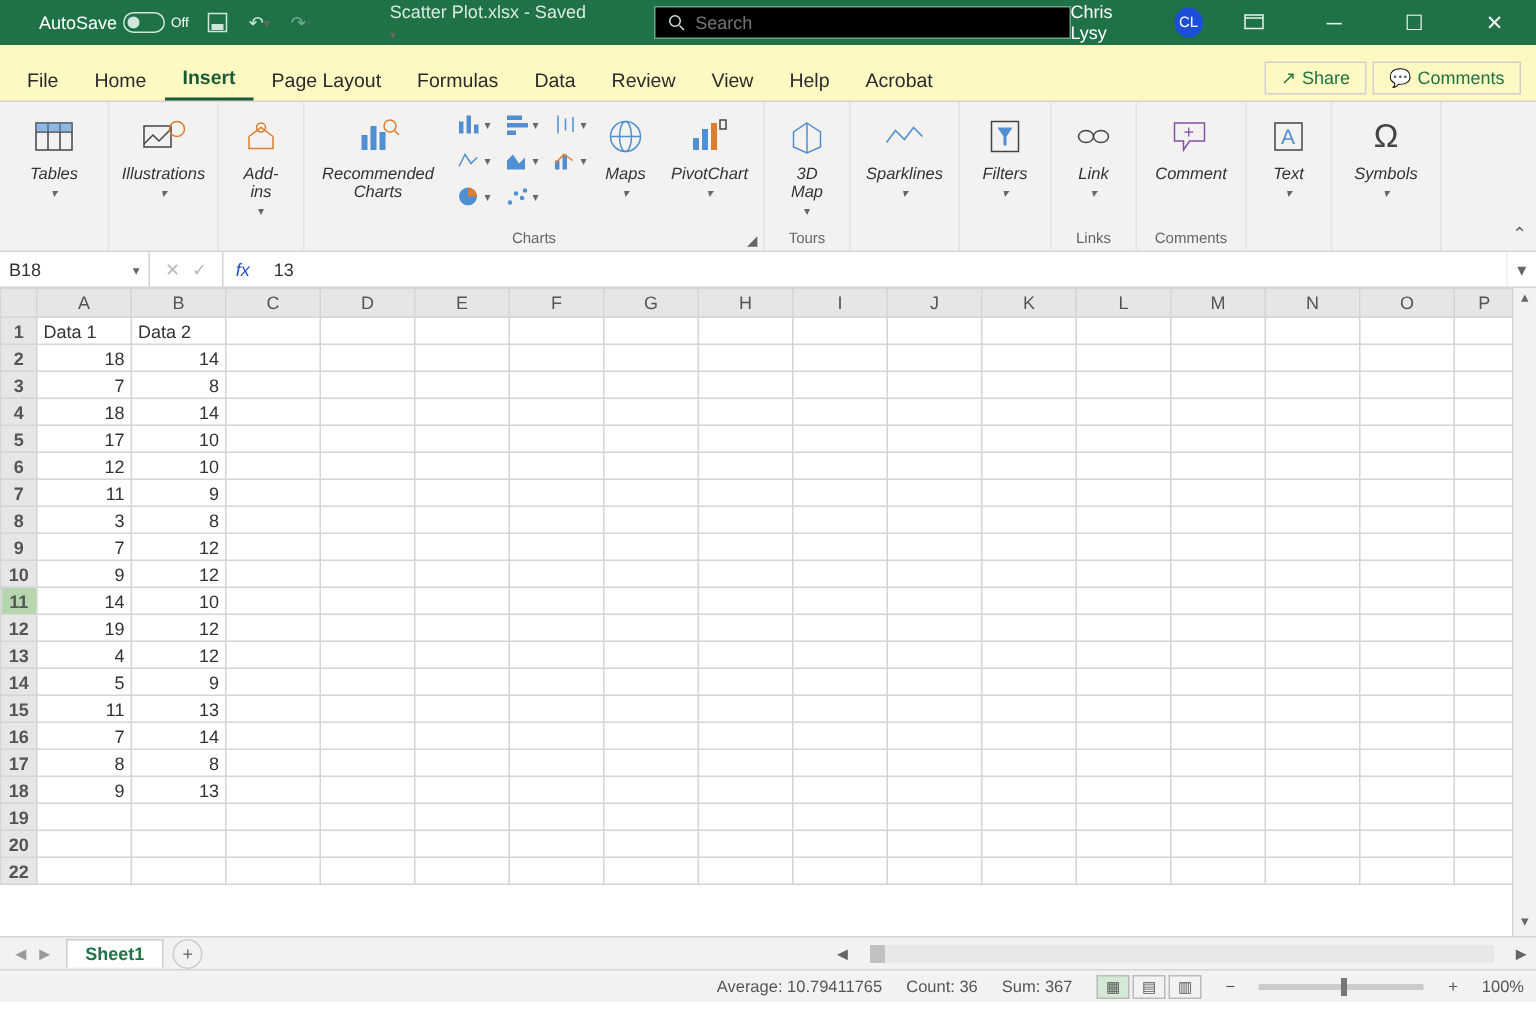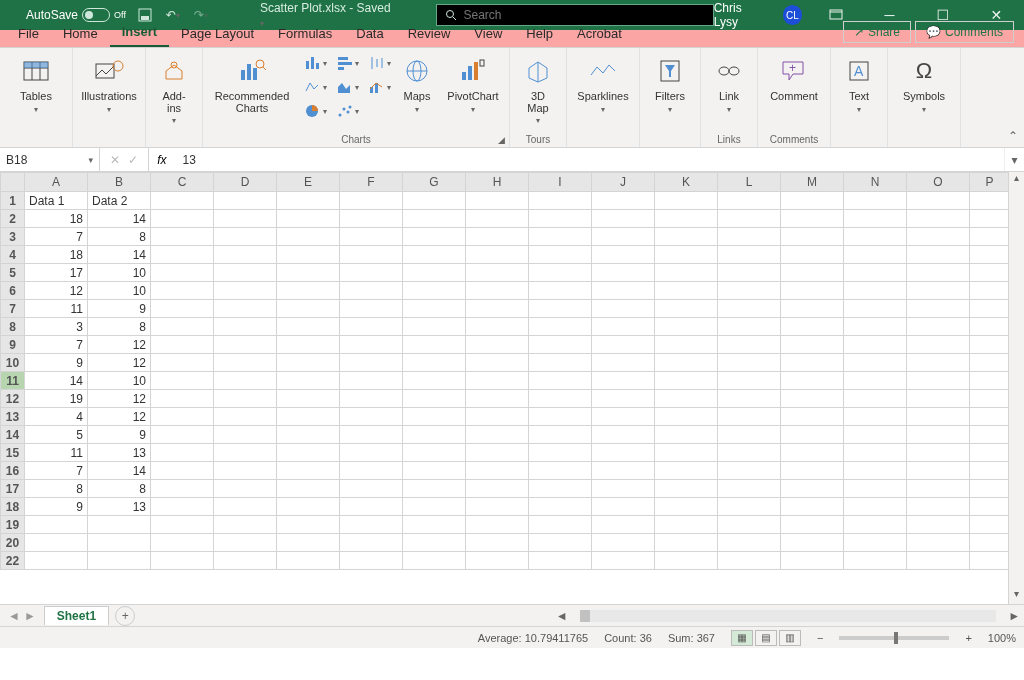--- a/index.html
+++ b/index.html
@@ -13,47 +13,47 @@
   .autosave-toggle::after { content:""; width:8px; height:8px; background:#cfe7da; border-radius:50%; position:absolute; top:2px; left:2px; }
   .qat-icon { width:18px; height:18px; display:flex; align-items:center; justify-content:center; color:#cfe7da; }
   .titlebar .filename { margin-left: 50px; color:#d8ece1; }
   .search-box { margin-left: 40px; width: 280px; height: 22px; background: #000000; border:1px solid #64a888; display:flex; align-items:center; padding:0 8px; gap:6px; color:#cfe7da; }
   .search-box input { background:transparent; border:none; outline:none; color:#cfe7da; font-size:12px; width:100%; }
   .titlebar .right { margin-left:auto; display:flex; align-items:center; gap:14px; padding-right:8px; }
   .avatar { width:20px; height:20px; border-radius:50%; background:#1d4ed8; color:#fff; font-size:10px; display:flex; align-items:center; justify-content:center; }
   .win-btn { width:40px; height:30px; display:flex; align-items:center; justify-content:center; color:#eaf3ee; font-size:14px;}
   
   
-  .tabs-row { height: 18px; background:#fca5a5; border-bottom:1px solid #d4d4d4; display:flex; align-items:flex-end; padding:0 6px; }
+  .tabs-row { height: 38px; background:#fef9c3; border-bottom:1px solid #d4d4d4; display:flex; align-items:flex-end; padding:0 6px; }
   .tab { padding: 6px 12px 6px; color:#2a2a2a; font-size:13px; cursor:pointer; }
   .tab.active { color:#185c37; border-bottom: 2px solid #185c37; font-weight:600; }
   .tabs-row .spacer { flex:1; }
   .share-btn { border:1px solid #cfcfcf; padding:3px 10px; font-size:12px; color:#217346; display:flex; align-items:center; gap:4px; margin:0 4px 4px 0; }
   
   
   .ribbon { height: 100px; background:#f3f2f1; border-bottom:1px solid #d4d4d4; display:flex; position:relative; }
   .ribbon-group { display:flex; flex-direction:column; align-items:center; justify-content:flex-start; padding:4px 6px 2px; border-right:1px solid #e1e1e1; height:100%; }
   .ribbon-group.no-label { padding-bottom:6px; }
   .group-items { display:flex; align-items:flex-start; gap:4px; flex:1; }
   .big-btn { display:flex; flex-direction:column; align-items:center; justify-content:center; width:60px; padding:2px; gap:2px; cursor:pointer; }
   .big-btn .ico { height:34px; display:flex; align-items:center; justify-content:center; }
-  .big-btn .lbl { font-size:11px; text-align:center; line-height:12px; }
+  .big-btn .lbl { font-size:11px; text-align:center; line-height:12px;font-style:italic; }
   .caret { font-size:8px; color:#666; }
   .small-col { display:flex; flex-direction:column; gap:2px; }
   .small-btn { width:28px; height:22px; display:flex; align-items:center; justify-content:center; position:relative; }
   .group-label { font-size:10px; color:#666; padding-top:2px; }
   .dlg-launcher { position:absolute; right:4px; bottom:2px; font-size:9px; color:#666; }
   .collapse-caret { position:absolute; right:6px; bottom:4px; color:#666; }
   
   
   .formula-row { height:24px; border-bottom:1px solid #d4d4d4; display:flex; align-items:stretch; background:#fff; }
   .name-box { width:100px; border-right:1px solid #d4d4d4; display:flex; align-items:center; padding:0 6px; font-size:12px; }
   .name-box .dd { margin-left:auto; color:#666; font-size:9px; }
   .fx-btns { display:flex; align-items:center; gap:8px; padding:0 10px; border-right:1px solid #d4d4d4; color:#888; }
-  .fx-label { padding:0 8px; color:#000000; font-style:italic; display:flex; align-items:center; }
+  .fx-label { padding:0 8px; color:#1d4ed8; font-style:italic; display:flex; align-items:center; }
   .formula-input { flex:1; display:flex; align-items:center; padding:0 8px; }
   .expand-bar { width:20px; display:flex; align-items:center; justify-content:center; color:#666; border-left:1px solid #eee; }
   
   
   .grid-wrap { height: 432px; display:flex; }
   .grid { border-collapse:collapse; table-layout:fixed; }
   .grid th, .grid td { border:1px solid #d4d4d4; font-size:12px; }
   .col-head th { background:#e6e6e6; height:19px; text-align:center; font-weight:normal; color:#555; }
   .row-head { background:#e6e6e6; width:24px; text-align:center; color:#555; }
   .corner { background:#e6e6e6; width:24px; }

